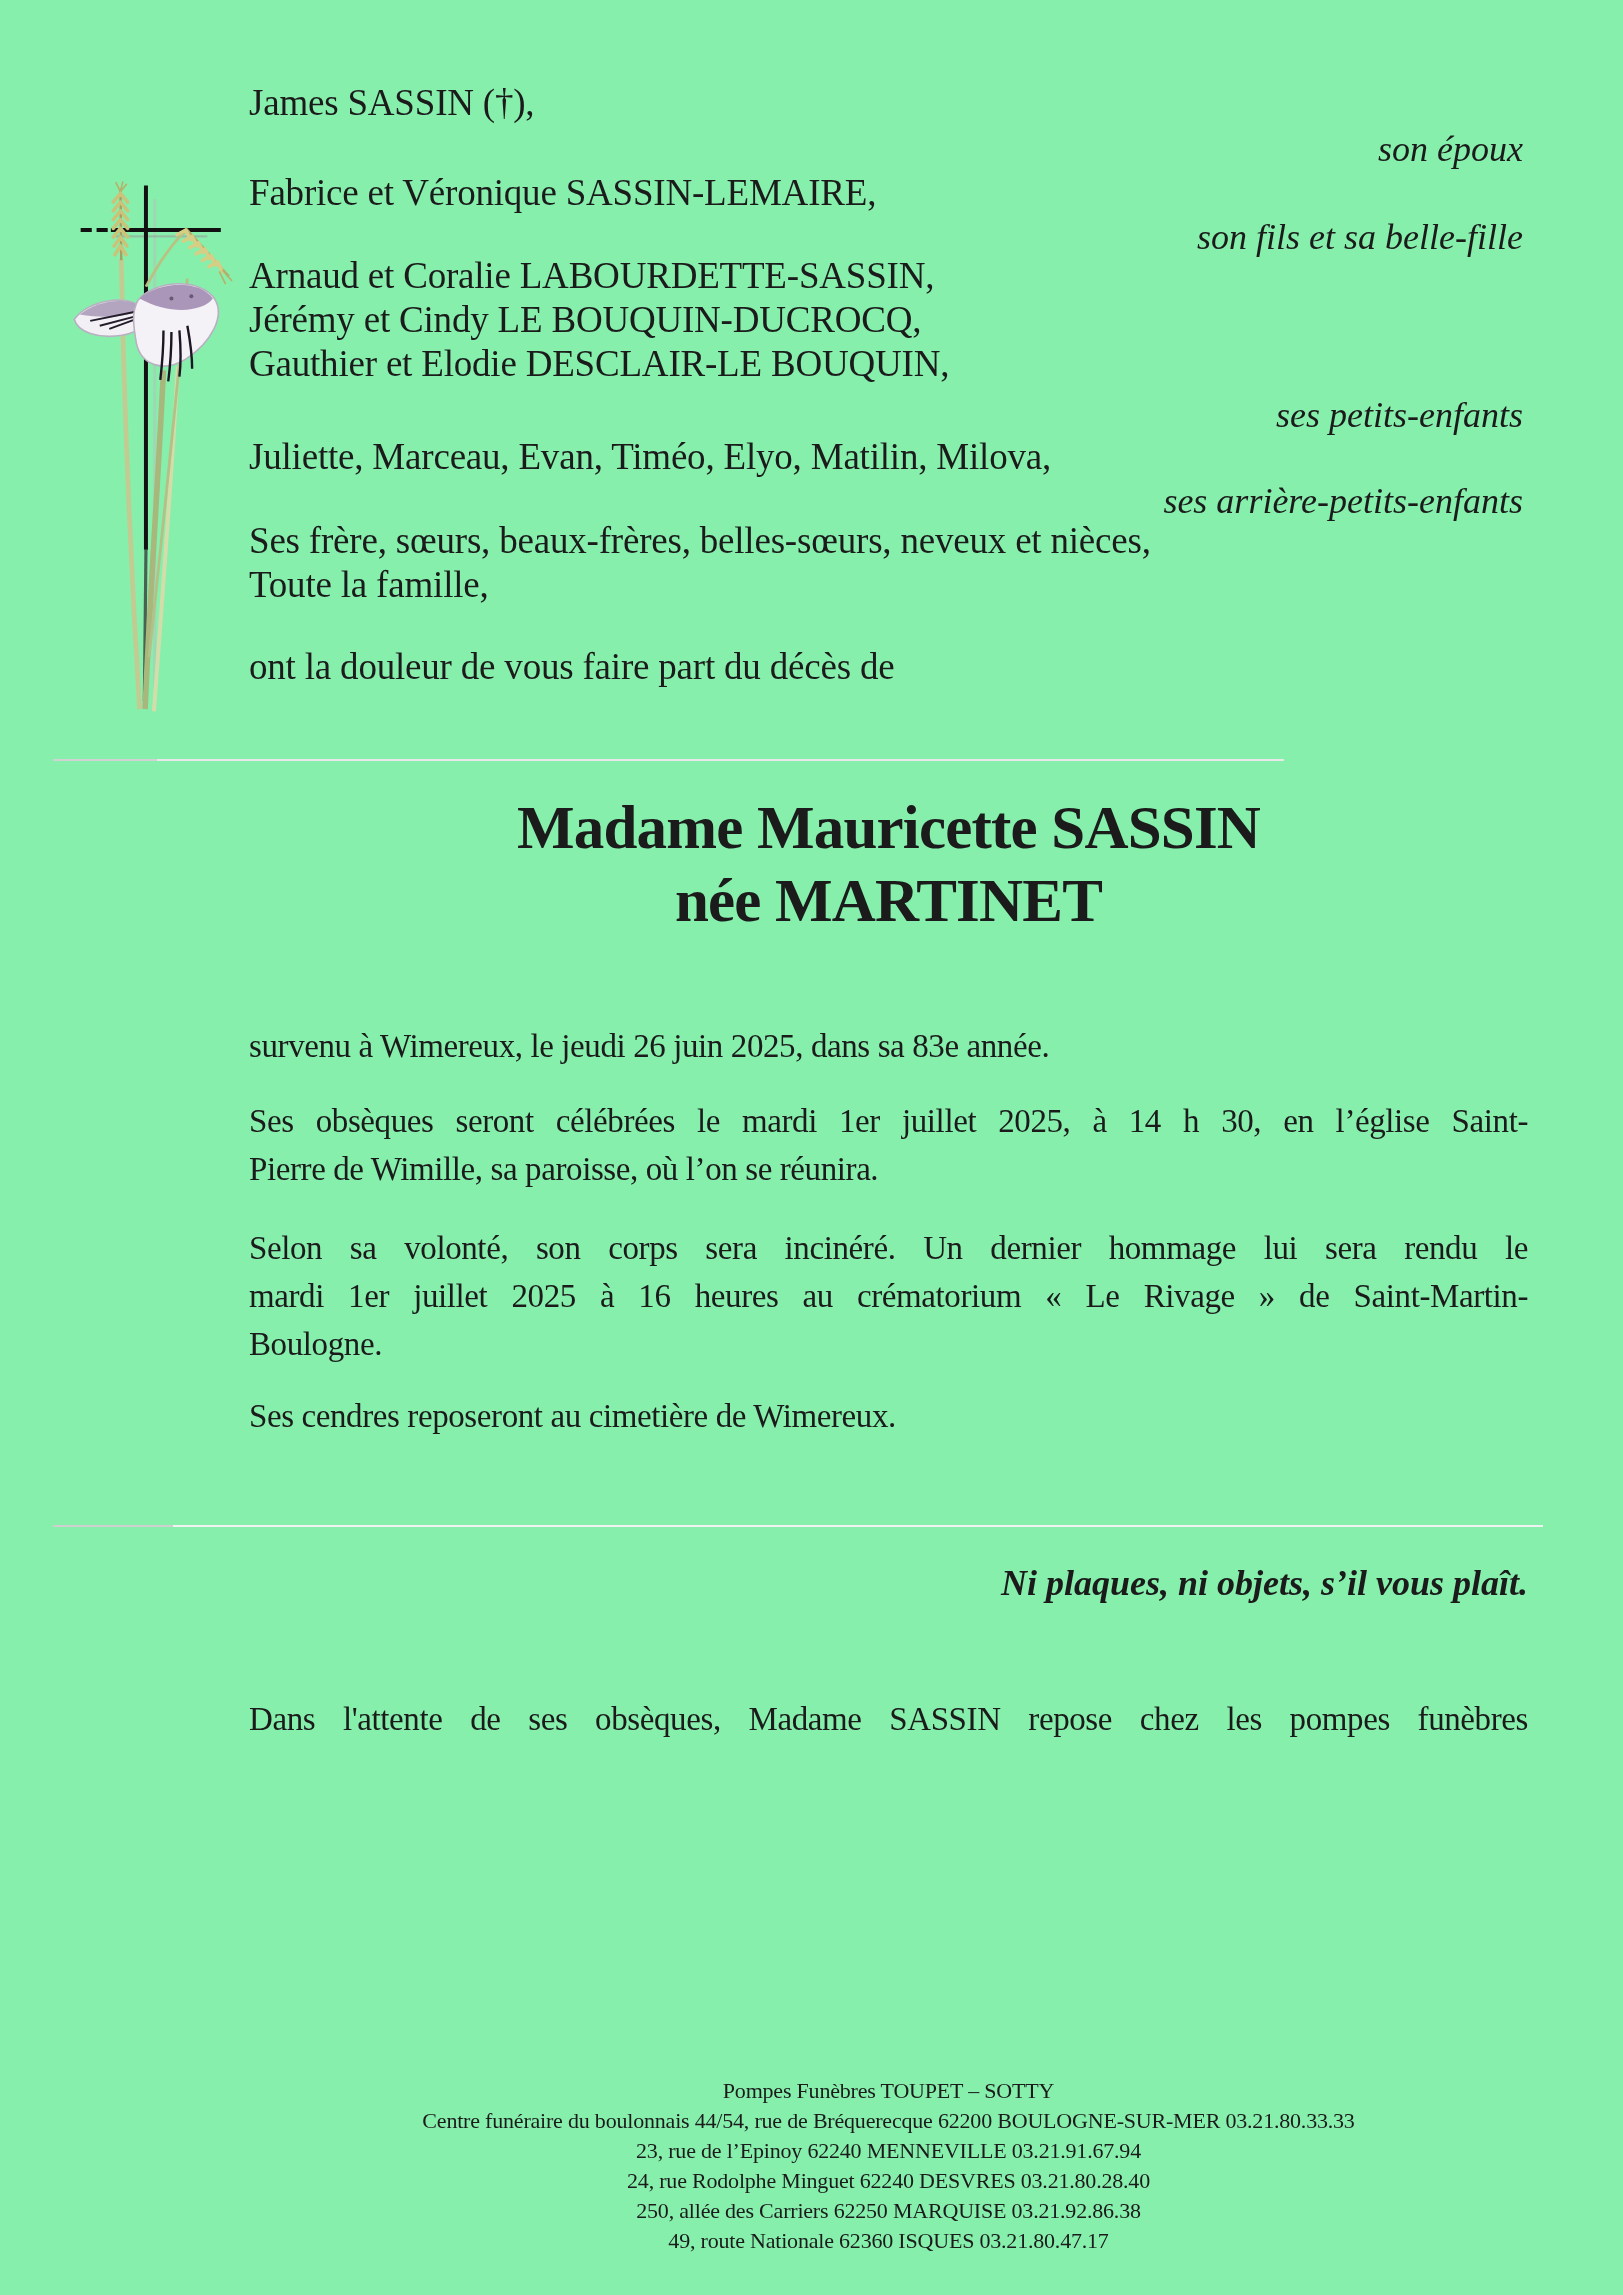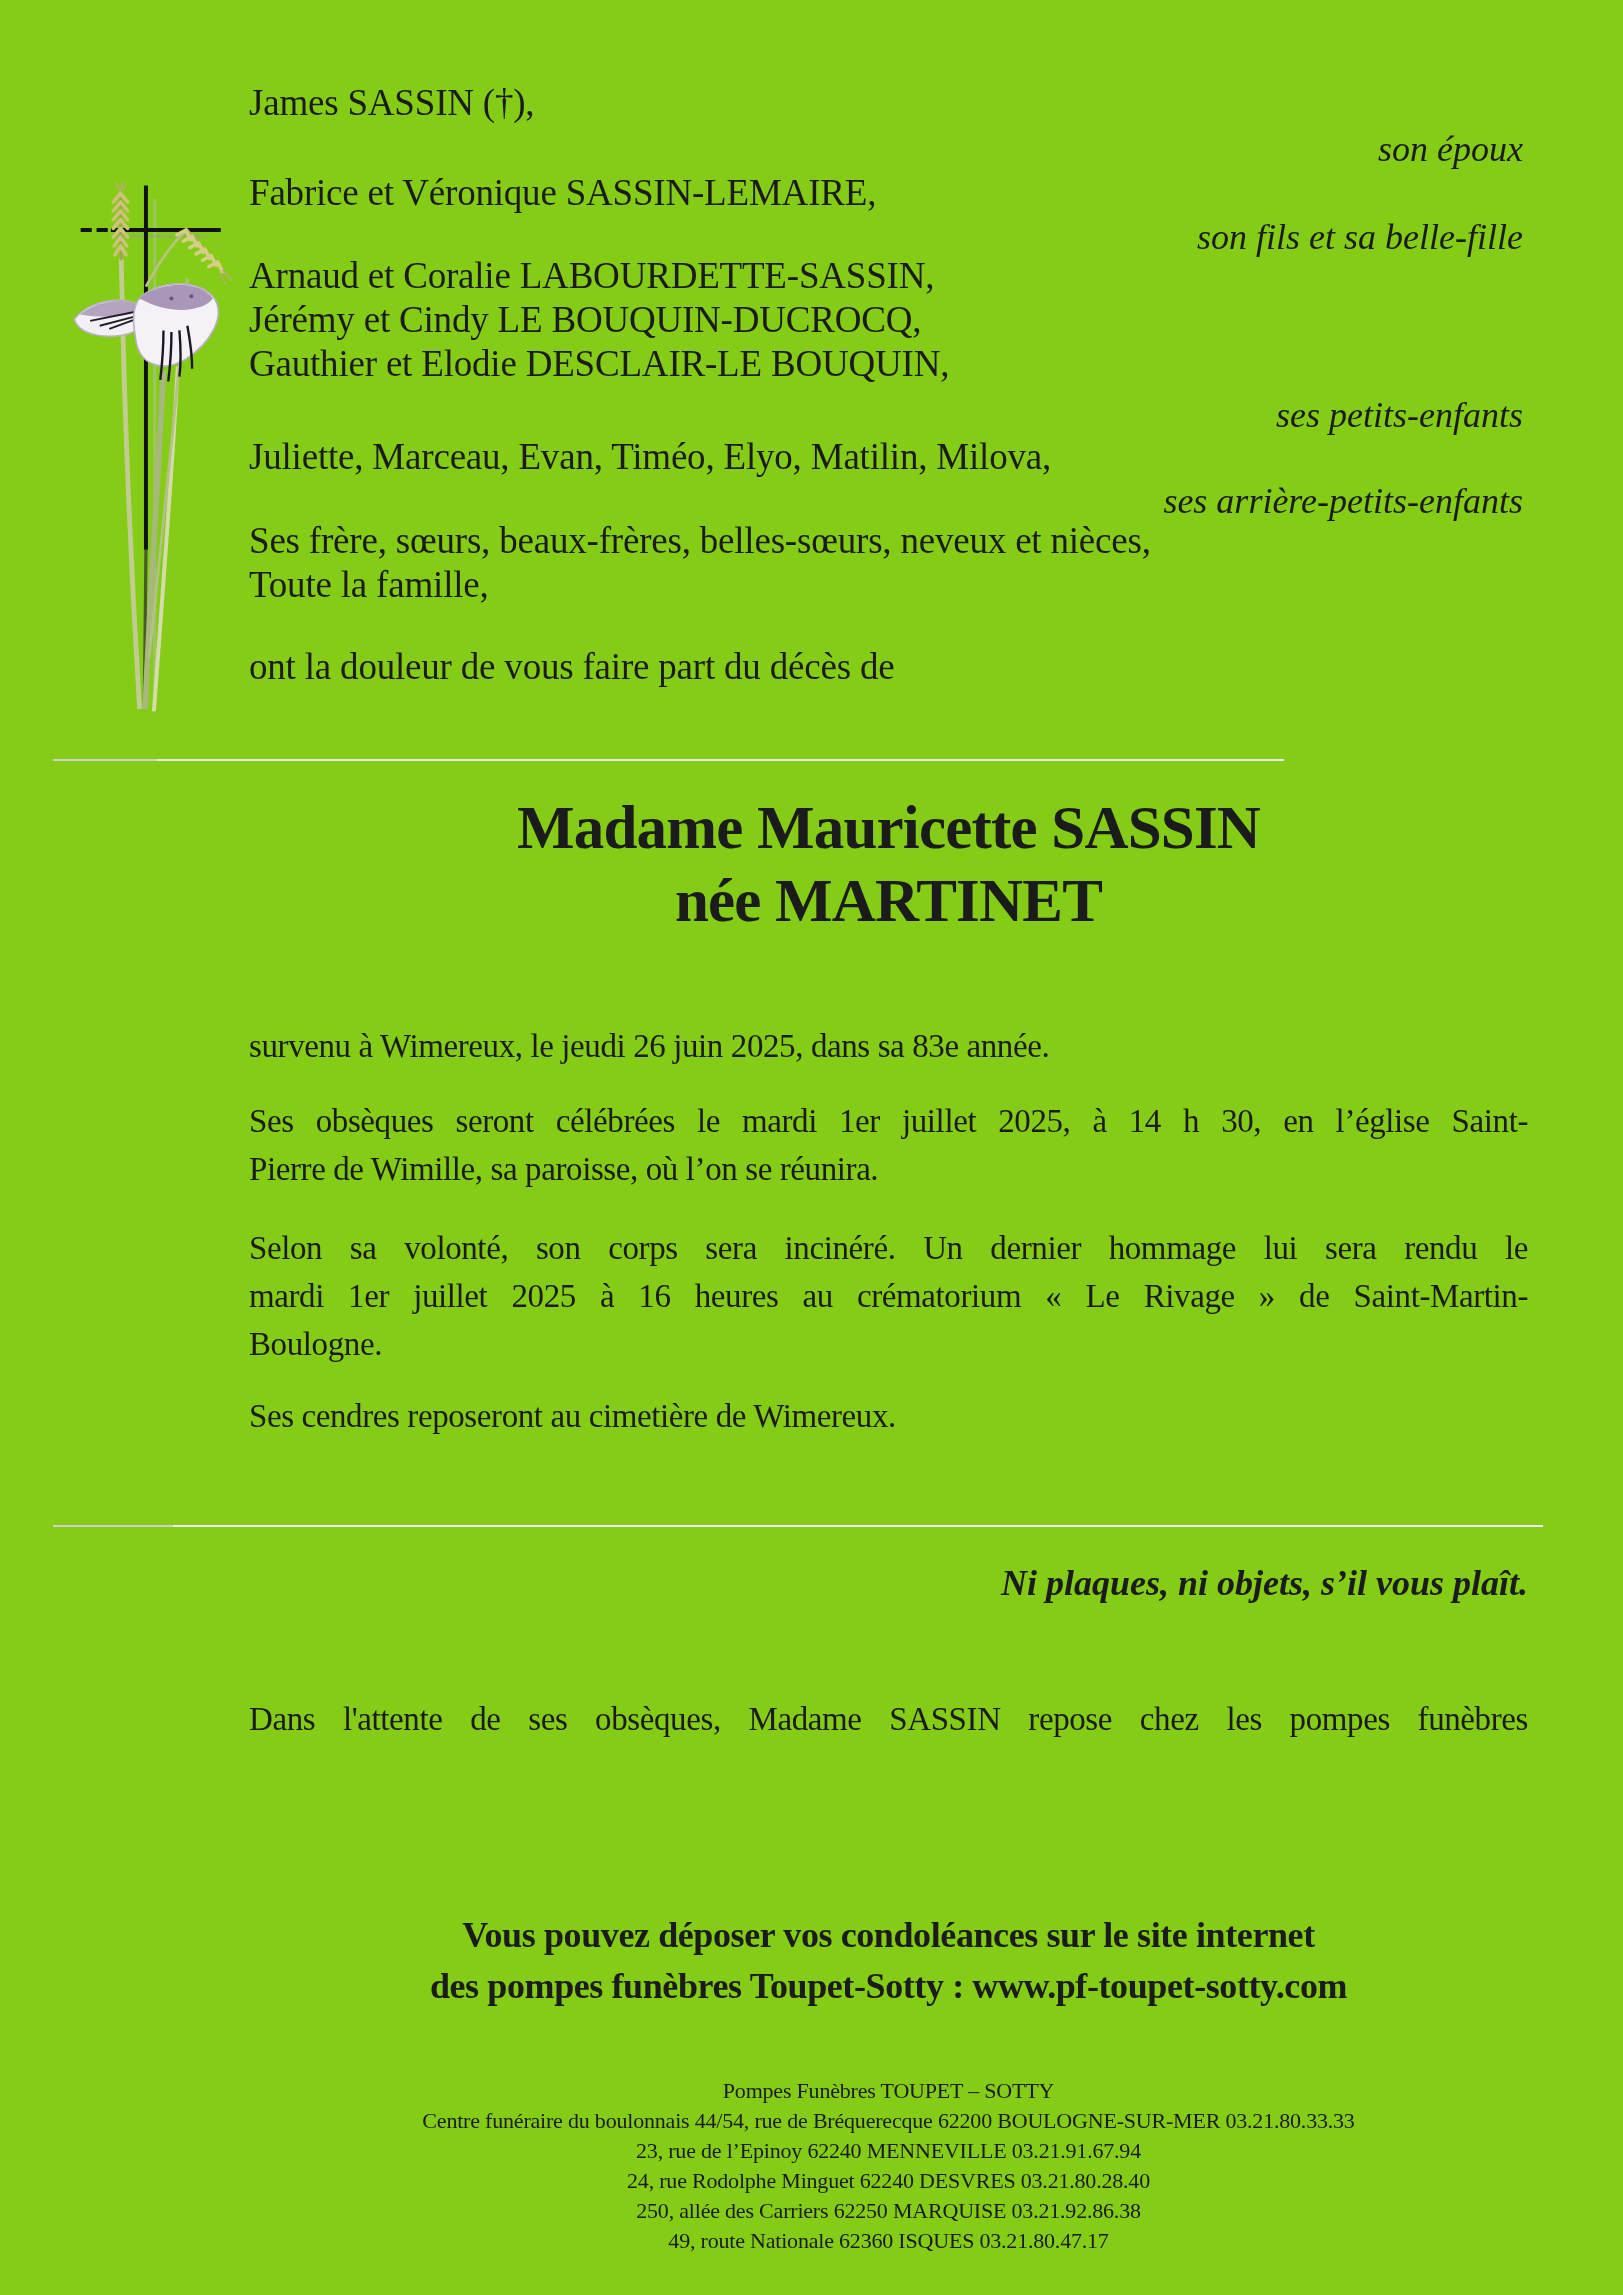--- a/index.html
+++ b/index.html
@@ -1,20 +1,20 @@
 <!DOCTYPE html>
 <html style="font-size:12.8px"><head>
 <meta charset="utf-8">
 <title>Faire-part de décès</title>
 <style>
   html,body{margin:0;padding:0;background:#ffffff;}
   .page{
     position:relative;
     width:1624px;height:2295px;
-    background:#84cc16;
+    background:#86efac;
     font-family:"Liberation Serif","DejaVu Serif",serif;
     color:#1b1b1b;
     overflow:hidden;
   }
   
   .name-line{
     position:absolute;left:249px;
     font-size:37px;line-height:46px;
     white-space:nowrap;letter-spacing:-0.2px;
   }
@@ -150,24 +150,20 @@
   <div class="divider" style="top:1525px;left:53px;width:1490px;height:1.6px;background:#f1f1f1">
     <span class="dark-seg" style="width:120px;background:#cfcfcf"></span>
   </div>
 
   <div class="ni-plaques">Ni plaques, ni objets, s’il vous plaît.</div>
 
   <div class="para" style="top:1695px">
     <div class="jl">Dans l'attente de ses obsèques, Madame SASSIN repose chez les pompes funèbres</div>
   </div>
 
-  <div class="condolences">
-    <div>Vous pouvez déposer vos condoléances sur le site internet</div>
-    <div>des pompes funèbres Toupet-Sotty : www.pf-toupet-sotty.com</div>
-  </div>
 
   <div class="footer">
     <div>Pompes Funèbres TOUPET – SOTTY</div>
     <div>Centre funéraire du boulonnais 44/54, rue de Bréquerecque 62200 BOULOGNE-SUR-MER  03.21.80.33.33</div>
     <div>23, rue de l’Epinoy 62240 MENNEVILLE  03.21.91.67.94</div>
     <div>24, rue Rodolphe Minguet 62240 DESVRES 03.21.80.28.40</div>
     <div>250, allée des Carriers  62250 MARQUISE  03.21.92.86.38</div>
     <div>49, route Nationale 62360 ISQUES 03.21.80.47.17</div>
   </div>
 

